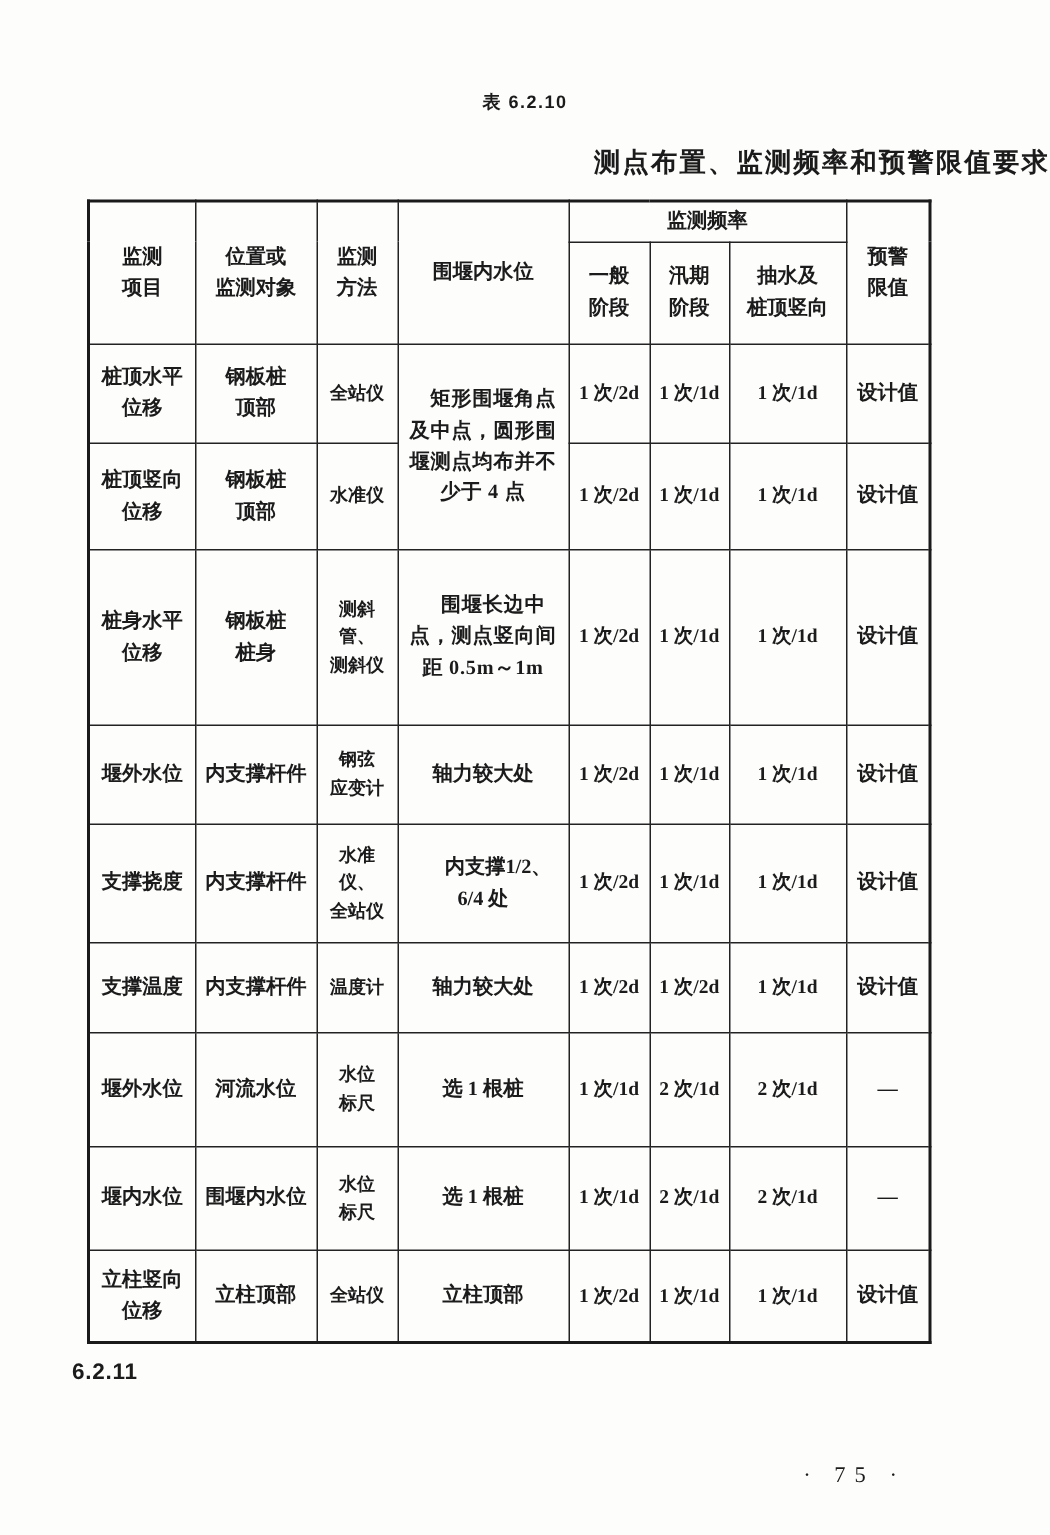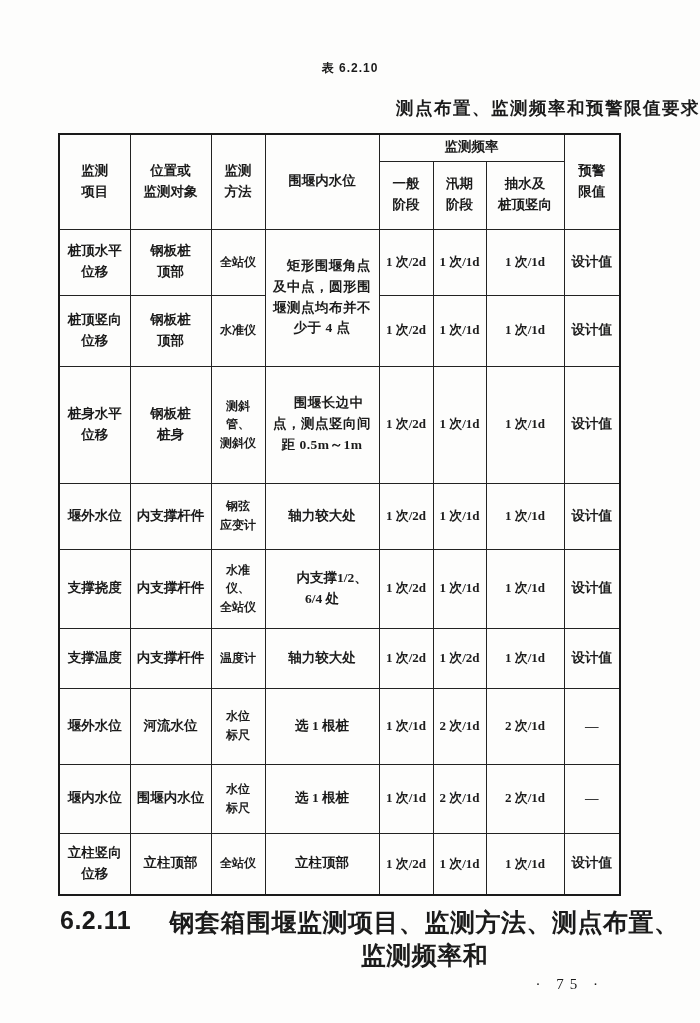--- a/index.html
+++ b/index.html
@@ -36,24 +36,24 @@
   table.monitor { border:2px solid #1a1a1a; }
   table.monitor th { font-weight:600; }
   td.c-method { padding:2px 1px; font-size:12px; }
   td.c-freq { padding:2px 1px; font-size:13px; white-space:nowrap; }
   td.justify {
     text-align:justify; text-indent:1em; white-space:normal;
     padding:4px 7px; letter-spacing:0.5px;
   }
   td.pts-left { text-align:left; text-indent:1.5em; padding:2px 6px; }
   .footer-heading {
-    position:absolute; top:906px; left:60px; width:630px;
+    position:absolute; top:906px; left:48px; width:630px;
     display:flex; gap:28px;
     font-family:"Liberation Sans","DejaVu Sans",sans-serif;
-    font-weight:bold; font-size:25px; letter-spacing:0.5px;text-align:center;
+    font-weight:bold; font-size:15px; letter-spacing:0.5px;
   }
   .page-number {
     position:absolute; top:944px; right:96px;
     font-size:15px; letter-spacing:6px;margin-top:32px;
   }
 </style>
 </head>
 <body>
 
 <div class="page">
@@ -196,18 +196,17 @@
       <td class="c-freq">1 次/2d</td>
       <td class="c-freq">1 次/1d</td>
       <td class="c-freq">1 次/1d</td>
       <td>设计值</td>
     </tr>
   </tbody>
     </table>
 
   <div class="footer-heading">
     <span>6.2.11</span>
-    <span>钢套箱围堰监测项目、监测方法、测点布置、监测频率和</span>
   </div>
 
   <div class="page-number">· 75 ·</div>
 
 </div>
 
 </body></html>

